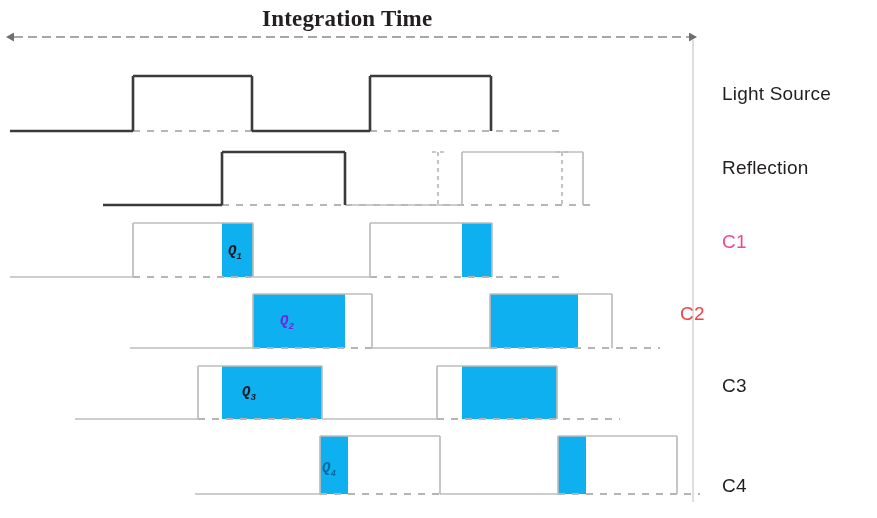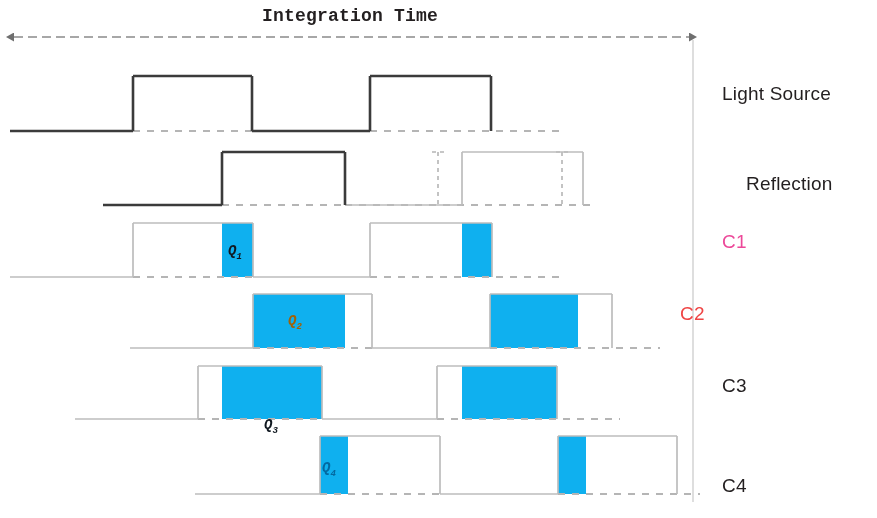--- a/index.html
+++ b/index.html
@@ -29,23 +29,23 @@
     position: absolute;
     font-family: "Liberation Sans", sans-serif;
     font-weight: normal;
     font-size: 19px;
     color: #231f20;
     white-space: nowrap;
     letter-spacing: 0.2px;
   }
   .title-text {
     position: absolute;
-    font-family: Liberation Mono, monospace;
+    font-family: Liberation Serif, serif;
     font-weight: bold;
-    font-size: 18px;
+    font-size: 23px;
     color: #231f20;
     letter-spacing: 0.2px;
     white-space: nowrap;
   }
   .q-label {
     position: absolute;
     font-family: Liberation Mono, monospace;
     font-weight: bold;
     font-style: italic;
     font-size: 14px;
@@ -146,25 +146,25 @@
         <line x1="440" y1="436" x2="440" y2="494" stroke="#bcbcbc" stroke-width="1.7"></line>
         <line x1="558" y1="494" x2="558" y2="436" stroke="#bcbcbc" stroke-width="1.7"></line>
         <line x1="558" y1="436" x2="677" y2="436" stroke="#bcbcbc" stroke-width="1.7"></line>
         <line x1="677" y1="436" x2="677" y2="494" stroke="#bcbcbc" stroke-width="1.7"></line>
       </g>
   </svg>
 
   <div class="title-text" style="left: 262px; top: 6px; color: rgb(35, 31, 32);">Integration Time</div>
 
   <div class="row-label" style="left: 722px; top: 83px; color: rgb(35, 31, 32);">Light Source</div>
-  <div class="row-label" style="left: 746px; top: 157px; color: rgb(35, 31, 32); margin-top: 16px;">Reflection</div>
+  <div class="row-label" style="left: 722px; top: 157px; color: rgb(35, 31, 32);">Reflection</div>
   <div class="row-label" style="left: 722px; top: 231px; color: #ec4899;">C1</div>
   <div class="row-label" style="left: 680px; top: 303px; color: #ef4444;">C2</div>
   <div class="row-label" style="left: 722px; top: 375px; color: rgb(35, 31, 32);">C3</div>
   <div class="row-label" style="left: 722px; top: 475px; color: rgb(35, 31, 32);">C4</div>
 
   <div id="q-labels">
       <div class="q-label" style="left: 228px; top: 243px; color: rgb(16, 24, 32);"><span>Q</span><sub>1</sub></div>
-      <div class="q-label" style="left: 288px; top: 313px; color: #a16207;"><span>Q</span><sub>2</sub></div>
-      <div class="q-label" style="left: 264px; top: 384px; color: rgb(16, 24, 32); margin-top: 33px;"><span>Q</span><sub>3</sub></div>
+      <div class="q-label" style="left: 280px; top: 313px; color: #6d28d9;"><span>Q</span><sub>2</sub></div>
+      <div class="q-label" style="left: 242px; top: 384px; color: rgb(16, 24, 32);"><span>Q</span><sub>3</sub></div>
       <div class="q-label" style="left: 322px; top: 460px; color: #0369a1;"><span>Q</span><sub>4</sub></div>
     </div>
 </div>
 
 </body></html>

